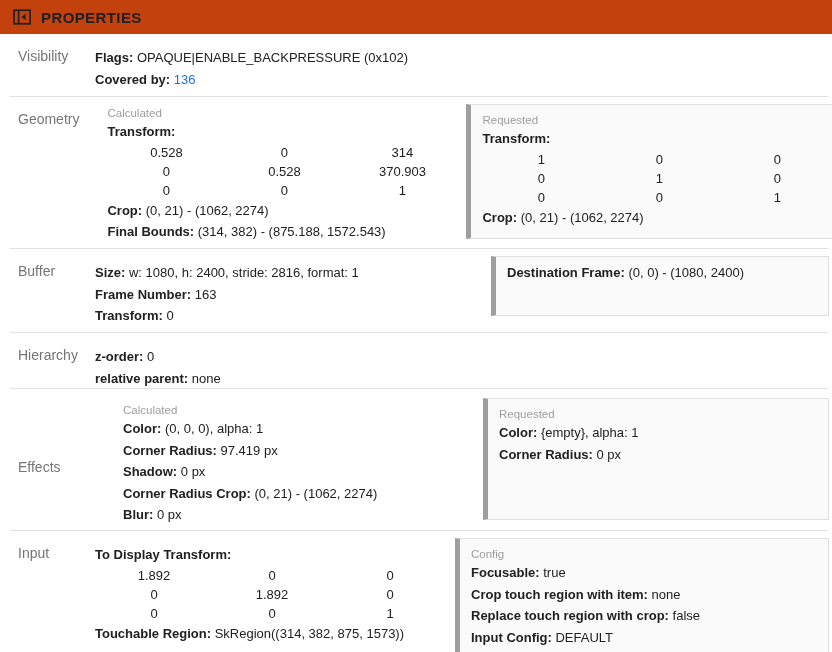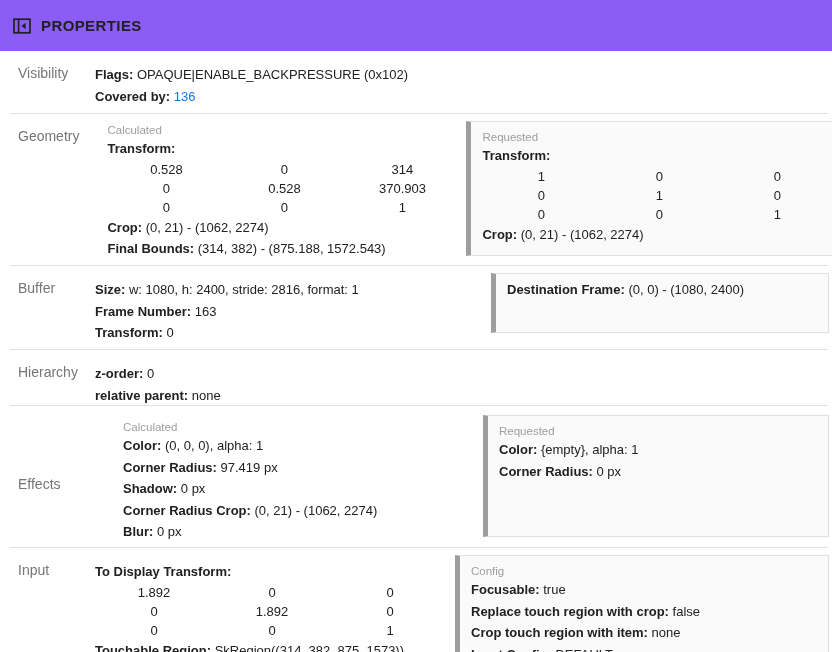--- a/index.html
+++ b/index.html
@@ -5,21 +5,21 @@
   html,body { margin:0; padding:0; }
   body {
     width:832px; height:652px;
     background:#ffffff;
     font-family:"Liberation Sans", sans-serif;
     font-size:13px; color:#212121;
     overflow:hidden;
   }
   
   .header {
-    height:51px; background:#8b5cf6;
+    height:34px; background:#c2410c;
     display:flex; align-items:center;
     padding:0 12px; gap:9px;
     box-sizing:border-box;
   }
   .collapse-btn { width:20px; height:20px; display:flex; align-items:center; justify-content:center; cursor:pointer; }
   .header-title { font-weight:bold; font-size:15px; letter-spacing:.4px; color:#202124; }
 
   
   .section { position:relative; display:flex; align-items:stretch; }
   .section.bordered::after {
@@ -183,18 +183,18 @@
       <div class="cell">0</div>
       <div class="cell">0</div>
       <div class="cell">1</div>
     </div>
     <div class="line"><span class="k">Touchable Region:</span> <span>SkRegion((314, 382, 875, 1573))</span></div>
   </div>
   <div class="sec-right">
     <div class="rbox rbox-input">
       <div class="hint">Config</div>
       <div class="line"><span class="k">Focusable:</span> <span>true</span></div>
+      <div class="line"><span class="k">Crop touch region with item:</span> <span>none</span></div>
       <div class="line"><span class="k">Replace touch region with crop:</span> <span>false</span></div>
-      <div class="line"><span class="k">Crop touch region with item:</span> <span>none</span></div>
       <div class="line"><span class="k">Input Config:</span> <span>DEFAULT</span></div>
     </div>
   </div>
 </div>
 
 </body></html>

